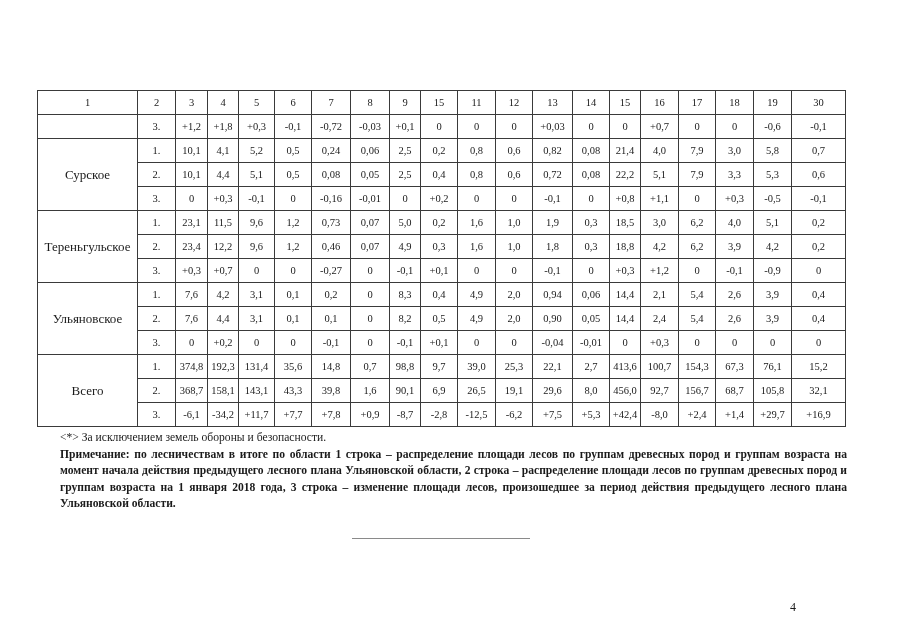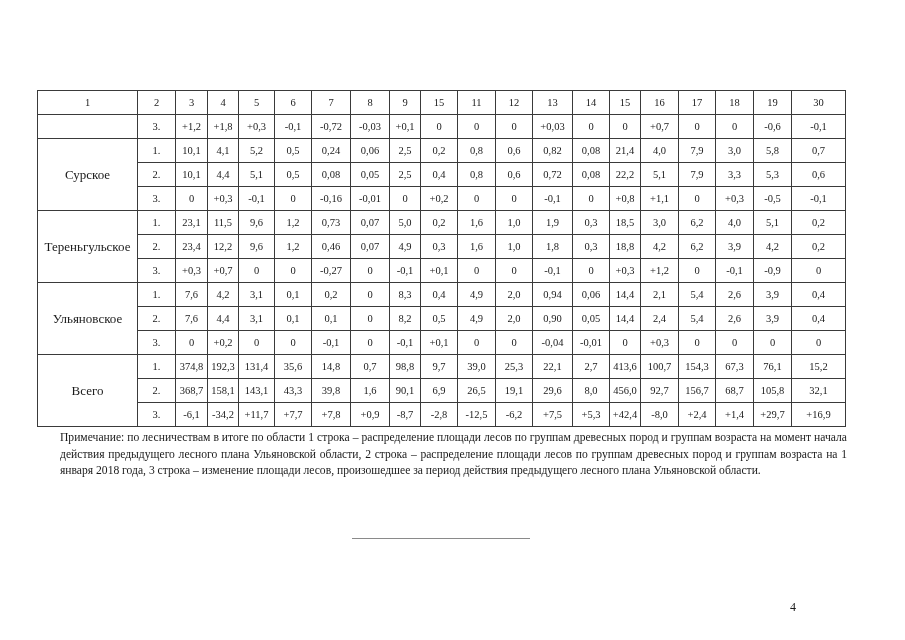--- a/index.html
+++ b/index.html
@@ -16,21 +16,21 @@
     border: 1px solid #3a3a3a; text-align: center; vertical-align: middle;
     height: 23px; padding: 0; white-space: nowrap;
   }
   .page-table td.name { font-size: 13px; }
   .notes {
     position: absolute; left: 60px; top: 430px; width: 787px;
     font-size: 11.6px; line-height: 16.5px; text-align: justify;
   }
   .notes p { margin: 0; }
   .notes .footnote { margin-left: 0; }
-  .notes .remark { text-indent: 0; margin-left: -0px; }
+  .notes .remark { text-indent: 0; margin-left: -0px; font-weight: bold; }
   .rule-line {
     position: absolute; left: 352px; top: 538px; width: 178px; height: 0;
     border-top: 1px solid #8a8a8a;
   }
   .page-number {
     position: absolute; left: 790px; top: 600px; font-size: 12px;
   }
 </style>
 </head>
 <body>
@@ -356,17 +356,18 @@
         <td>-8,0</td>
         <td>+2,4</td>
         <td>+1,4</td>
         <td>+29,7</td>
         <td>+16,9</td>
       </tr>
     </tbody>
 </table>
 
 <div class="notes">
+  <p class="footnote">&lt;*&gt; За исключением земель обороны и безопасности.</p>
   <p class="remark">Примечание: по лесничествам в итоге по области 1 строка – распределение площади лесов по группам древесных пород и группам возраста на момент начала действия предыдущего лесного плана Ульяновской области, 2 строка – распределение площади лесов по группам древесных пород и группам возраста на 1 января 2018 года, 3 строка – изменение площади лесов, произошедшее за период действия предыдущего лесного плана Ульяновской области.</p>
 </div>
 
 <div class="rule-line"></div>
 <div class="page-number">4</div>
 
 </body></html>

